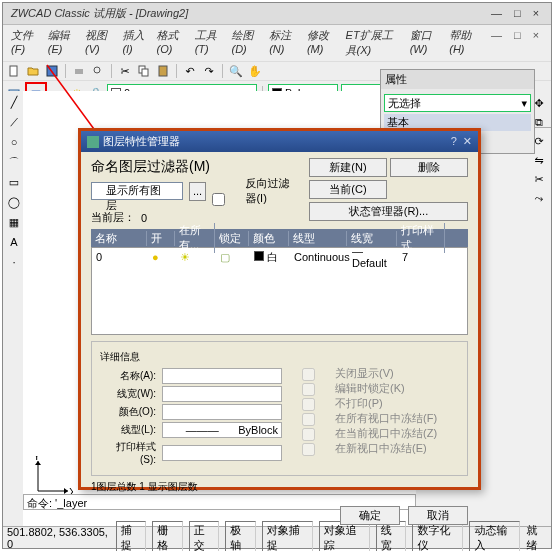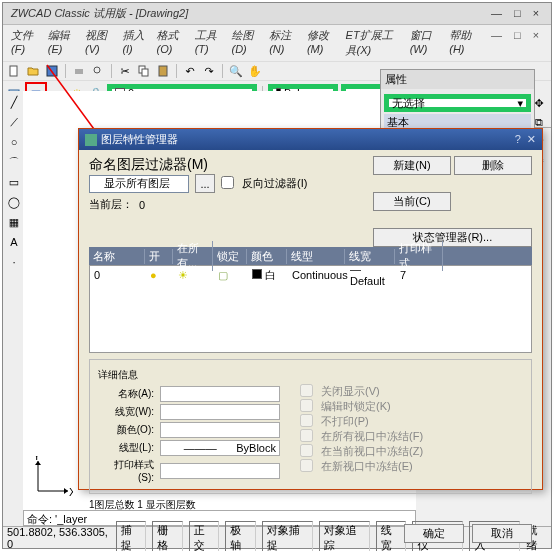--- a/index.html
+++ b/index.html
@@ -5,54 +5,54 @@
 *{box-sizing:border-box;margin:0;padding:0;font-family:"Microsoft YaHei",sans-serif;font-size:11px;}
 body{background:#fff;width:554px;height:551px;overflow:hidden;position:relative;}
 .win{border:1px solid #888;background:#f0f0f0;position:absolute;inset:2px;}
 .menubar{background:#eee;display:flex;padding:2px 4px;gap:2px;font-size:11px;color:#333;font-style:italic;}
 .menubar span{padding:1px 4px;}
 .toolbar{background:#eee;display:flex;padding:1px 3px;gap:3px;align-items:center;border-top:1px solid #ddd;}
 .tbtn{width:16px;height:16px;display:inline-flex;align-items:center;justify-content:center;border-radius:2px;}
 .tbtn svg{width:12px;height:12px;}
 .sep{width:1px;height:14px;background:#bbb;margin:0 2px;}
 .hl{border:2px solid #e00;padding:1px;}
-.drop{border:5px solid #22c55e;background:#fff;height:18px;display:flex;align-items:center;padding:0 3px;font-size:10px;}
+.drop{border:1px solid #22c55e;background:#fff;height:18px;display:flex;align-items:center;padding:0 3px;font-size:10px;}
 .tab{background:#eee;border-bottom:1px solid #aaa;padding:2px 6px;font-size:11px;}
 .tab span{background:#fff;border:1px solid #aaa;border-bottom:none;padding:1px 8px;display:inline-flex;align-items:center;gap:3px;}
 .sidebar{position:absolute;left:0;top:88px;width:20px;bottom:22px;background:#eee;display:flex;flex-direction:column;gap:4px;padding:3px;}
 .canvas{position:absolute;left:20px;top:88px;right:135px;bottom:22px;background:#fff;}
 .axes{position:absolute;left:10px;bottom:30px;}
 .prop{position:absolute;right:16px;top:66px;width:155px;background:#eaeaea;border:1px solid #999;}
 .prop-hdr{background:#ddd;padding:2px 4px;font-size:11px;}
 .prop-body{padding:3px;}
 .prop-row{display:flex;align-items:center;gap:3px;margin:2px 0;}
 .rtools{position:absolute;right:2px;top:92px;width:18px;display:flex;flex-direction:column;gap:3px;}
 .status{position:absolute;left:0;right:0;bottom:0;height:22px;background:#eee;border-top:1px solid #aaa;display:flex;align-items:center;padding:0 4px;font-size:10px;gap:6px;}
 .status .cell{border:1px inset #ccc;padding:1px 4px;}
-.cmd{position:absolute;left:20px;right:135px;bottom:22px;height:16px;background:#fff;border:1px solid #aaa;font-size:10px;padding:1px 3px;}
-.dlg{position:absolute;left:78px;top:128px;width:465px;height:362px;background:#ece9d8;border:1px solid #c2410c;box-shadow:3px 3px 8px rgba(0,0,0,.3);}
+.cmd{position:absolute;left:20px;right:135px;bottom:38px;height:16px;background:#fff;border:1px solid #aaa;font-size:10px;padding:1px 3px;}
+.dlg{position:absolute;left:78px;top:128px;width:403px;height:362px;background:#ece9d8;border:3px solid #c2410c;box-shadow:3px 3px 8px rgba(0,0,0,.3);}
 .dlg-title{background:linear-gradient(#3e68b0,#274a8a);color:#fff;padding:3px 6px;font-size:11px;display:flex;align-items:center;justify-content:space-between;}
 .dlg-title .ctl{display:flex;gap:6px;color:#cfd9ee;font-size:10px;}
 .dlg-body{padding:6px 10px;}
 .dlg-row{display:flex;align-items:center;margin-bottom:4px;gap:6px;}
 .input{border:1px solid #7a8aa0;background:#fff;height:18px;padding:0 14px;font-size:10px;}
 .btn{border:1px solid #888;background:#efefef;height:19px;padding:0 10px;font-size:11px;display:inline-flex;align-items:center;justify-content:center;cursor:default;}
-.dlg-btncol{display:flex;flex-direction:column;gap:17px;margin-left:auto;}
+.dlg-btncol{display:flex;flex-direction:column;gap:3px;margin-left:auto;}
 .dlg-btncol .btn{width:78px;}
 .grid-hdr{background:#6a7a96;color:#fff;display:flex;height:18px;align-items:center;font-size:10px;}
 .grid-hdr div{padding:0 4px;border-right:1px solid #8a98b0;}
 .grid-body{background:#fff;border:1px solid #999;height:88px;overflow:auto;}
 .grid-row{display:flex;height:18px;align-items:center;font-size:10px;}
 .grid-row div{padding:0 4px;}
 .col-name{width:56px}.col-on{width:28px}.col-all{width:40px}.col-lock{width:34px}.col-color{width:40px}.col-lt{width:58px}.col-lw{width:50px}.col-ps{width:48px}
 .detail{border:1px solid #bbb;padding:8px 8px;margin-top:6px;}
 .detail .fr{display:flex;align-items:center;margin:2px 0;gap:6px;}
 .detail .lbl{width:56px;text-align:right;font-size:10px;}
 .detail .fld{width:120px;height:16px;border:1px solid #aaa;background:#fff;font-size:10px;padding:0 3px;display:flex;align-items:center;}
-.chk{display:flex;align-items:flex-start;gap:8px;font-size:10px;color:#888;}
+.chk{display:flex;align-items:flex-end;gap:20px;font-size:10px;color:#888;}
 .dlg-ftr{display:flex;justify-content:flex-end;gap:8px;padding:6px 10px;}
 .arrow-line{position:absolute;pointer-events:none;}
 .sw{width:10px;height:10px;border:1px solid #555;display:inline-block;}
 </style>
 </head>
 <body>
 
 <div class="win">
   <div class="menubar" style="background:#ddd;border-bottom:1px solid #bbb;">
     <span>ZWCAD Classic 试用版 - [Drawing2]</span>

